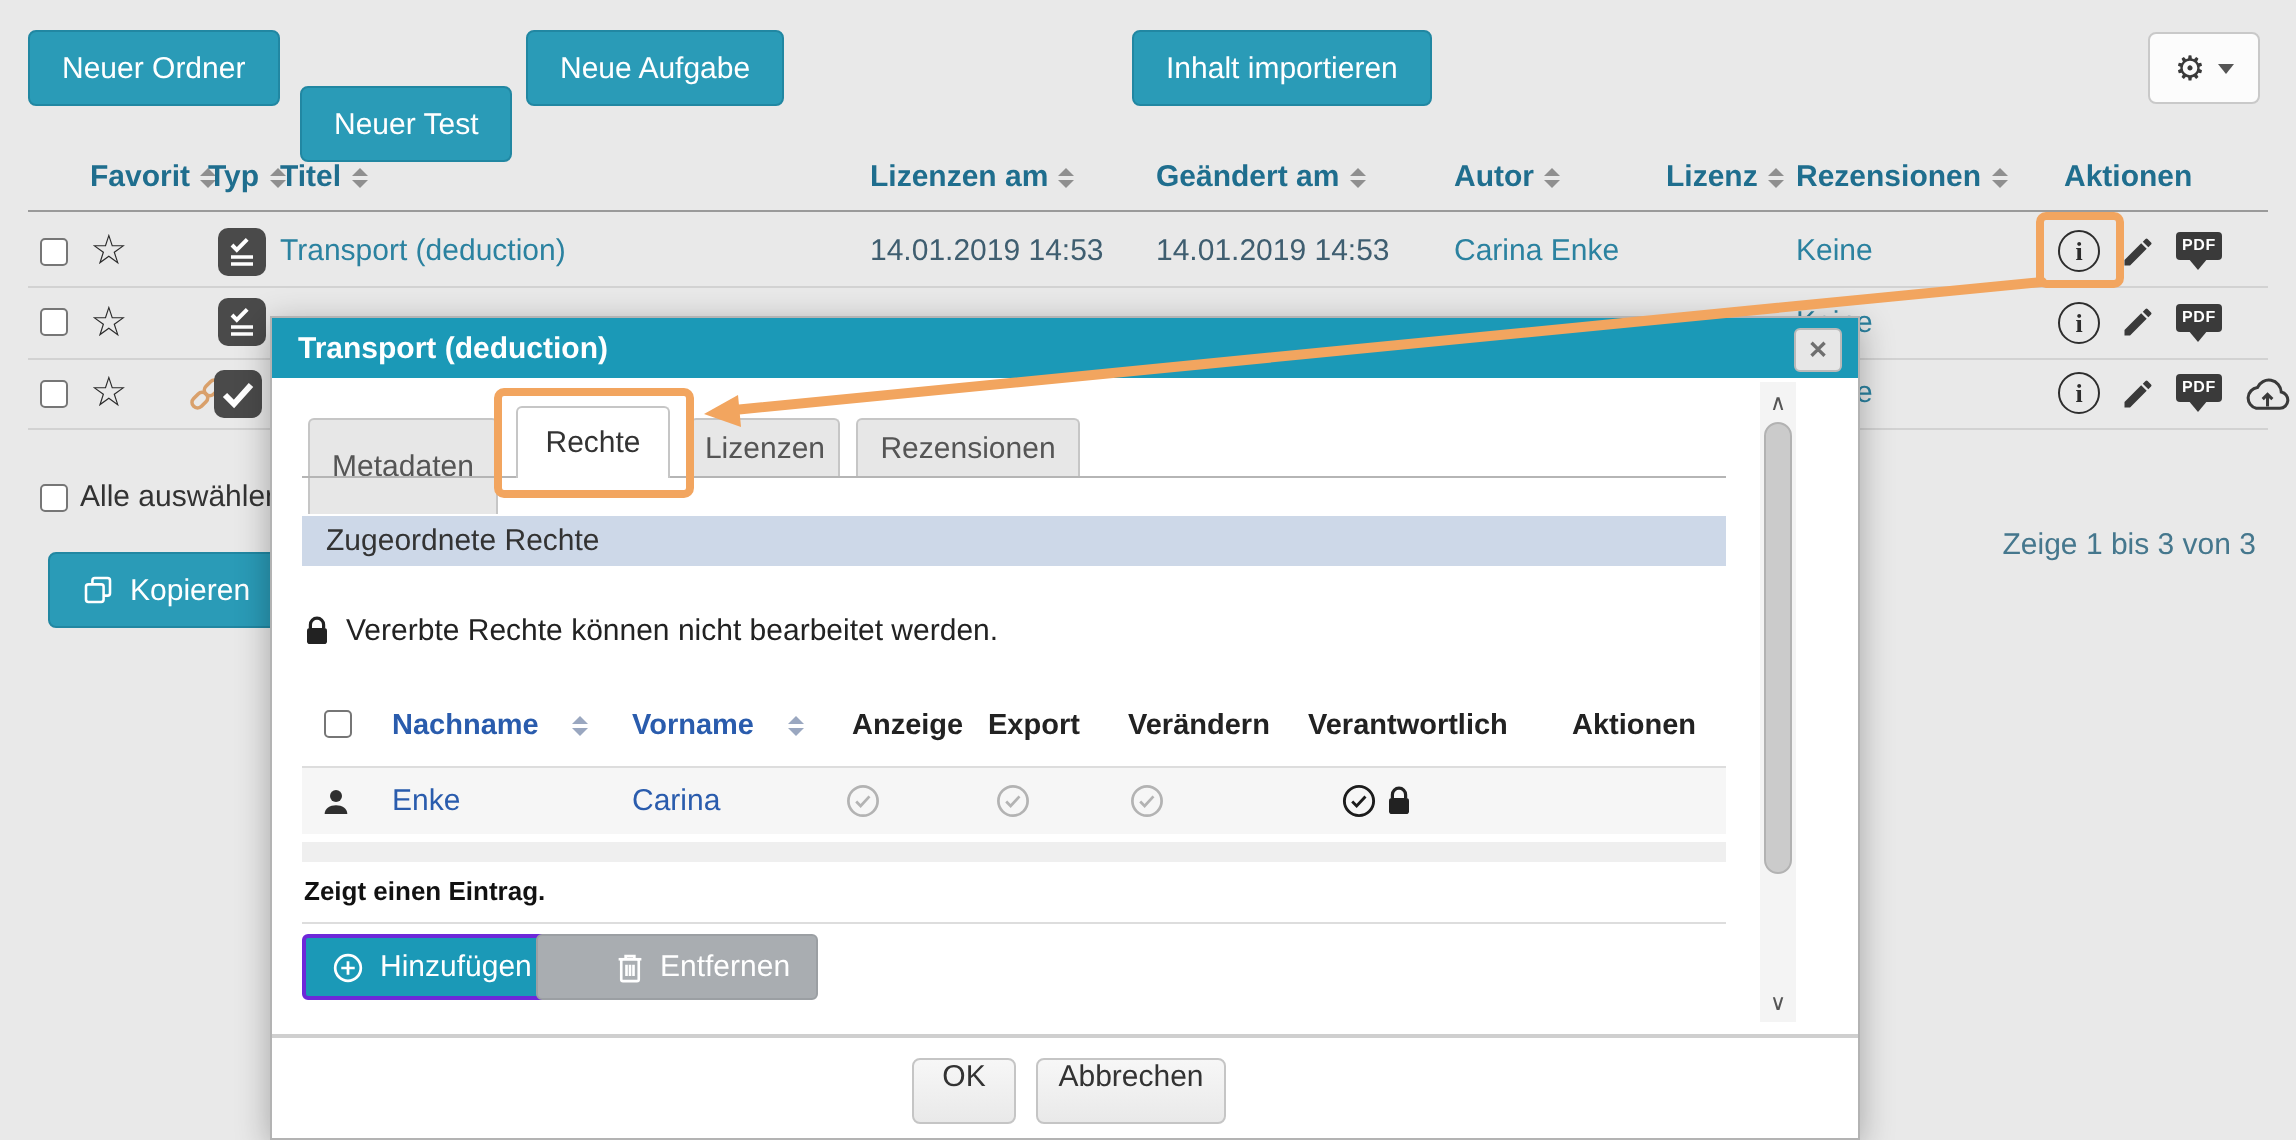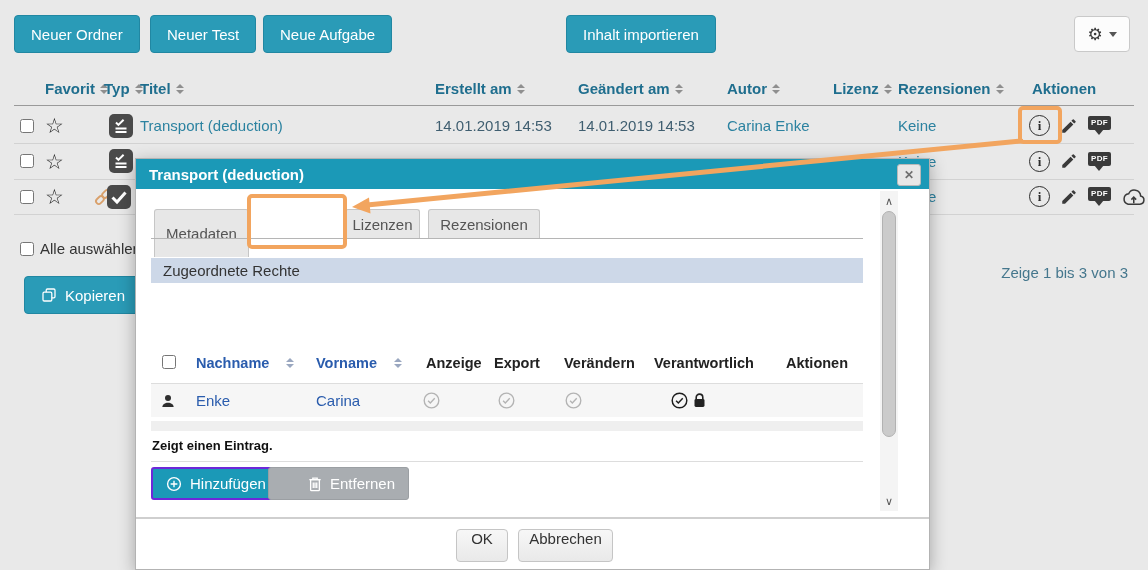--- a/index.html
+++ b/index.html
@@ -103,21 +103,21 @@
   svg{display:block;}
 </style>
 </head>
 <body>
 
 <div class="page">
 
   <div class="btn-teal" style="left:14px;">
     <span>Neuer Ordner</span>
   </div>
-  <div class="btn-teal" style="left:150px;">
+  <div class="btn-teal" style="left:150px;margin-top:28px;">
     <span>Neuer Test</span>
   </div>
   <div class="btn-teal" style="left:263px;">
     <span>Neue Aufgabe</span>
   </div>
   <div class="btn-teal" style="left:566px;">
     <span>Inhalt importieren</span>
   </div>
   <div class="gear-btn">
     <span class="gear-glyph">⚙</span>
@@ -140,21 +140,21 @@
         </span>
     </div>
     <div class="th" style="left:126px;">
       <span>Titel</span>
       <span class="sort">
           <i class="up"></i>
           <i class="dn"></i>
         </span>
     </div>
     <div class="th" style="left:421px;">
-      <span>Erstellt am</span>
+      <span>Lizenzen am</span>
       <span class="sort">
           <i class="up"></i>
           <i class="dn"></i>
         </span>
     </div>
     <div class="th" style="left:564px;">
       <span>Geändert am</span>
       <span class="sort">
           <i class="up"></i>
           <i class="dn"></i>
@@ -310,32 +310,44 @@
 
   <div class="modal">
     <div class="modal-head">
       <span>Transport (deduction)</span>
     </div>
     <div class="modal-close">✕</div>
 
     <div class="tab" style="left:18px;top:50px;width:95px;height:48px;">
       <span>Metadaten</span>
     </div>
+    <div class="tab active" style="left:122px;top:44px;width:77px;height:36px;">
+      <span>Rechte</span>
+    </div>
     <div class="tab" style="left:209px;top:50px;width:75px;height:30px;">
       <span>Lizenzen</span>
     </div>
     <div class="tab" style="left:292px;top:50px;width:112px;height:30px;">
       <span>Rezensionen</span>
     </div>
     <div class="tabline"></div>
 
     <div class="band">
       <span>Zugeordnete Rechte</span>
     </div>
 
+    <div class="notice">
+      <span>
+        <svg width="13" height="15" viewBox="0 0 13 15">
+            <path d="M3.2 6V4.4a3.3 3.3 0 0 1 6.6 0V6" fill="none" stroke="#222" stroke-width="1.6"></path>
+            <rect x="1.5" y="6" width="10" height="8" rx="1.4" fill="#222"></rect>
+          </svg>
+      </span>
+      <span>Vererbte Rechte können nicht bearbeitet werden.</span>
+    </div>
 
     <div class="rt-th" style="left:26px;top:196px;">
       <input type="checkbox" class="cbx" style="">
     </div>
     <div class="rt-th link" style="left:60px;top:196px;">
       <span>Nachname</span>
       <span class="sort rt-sort">
           <i class="up"></i>
           <i class="dn"></i>
         </span>

